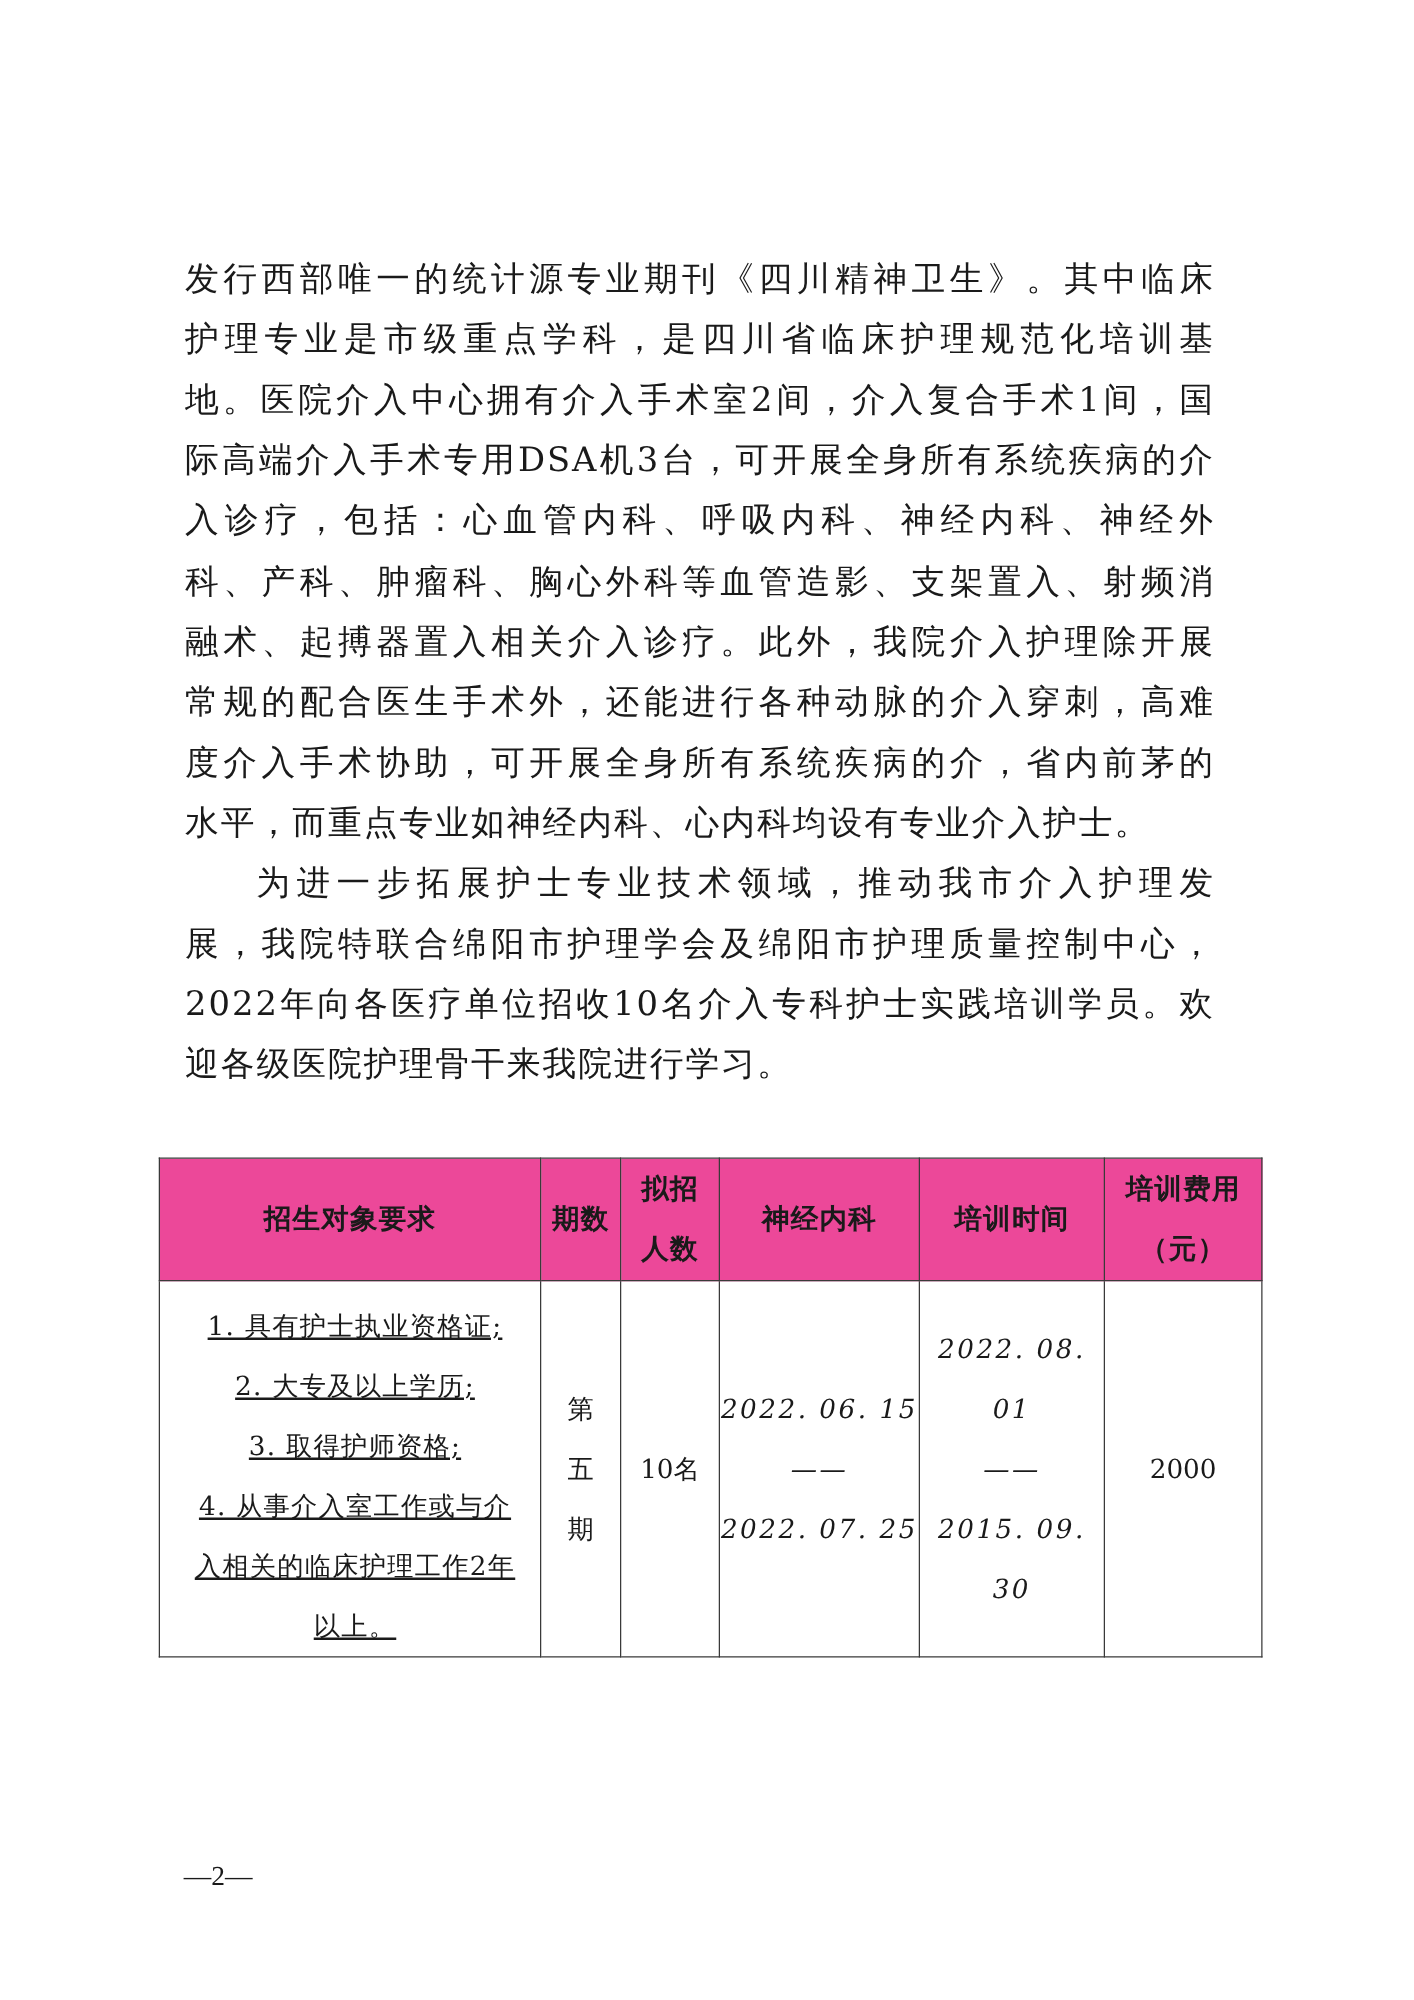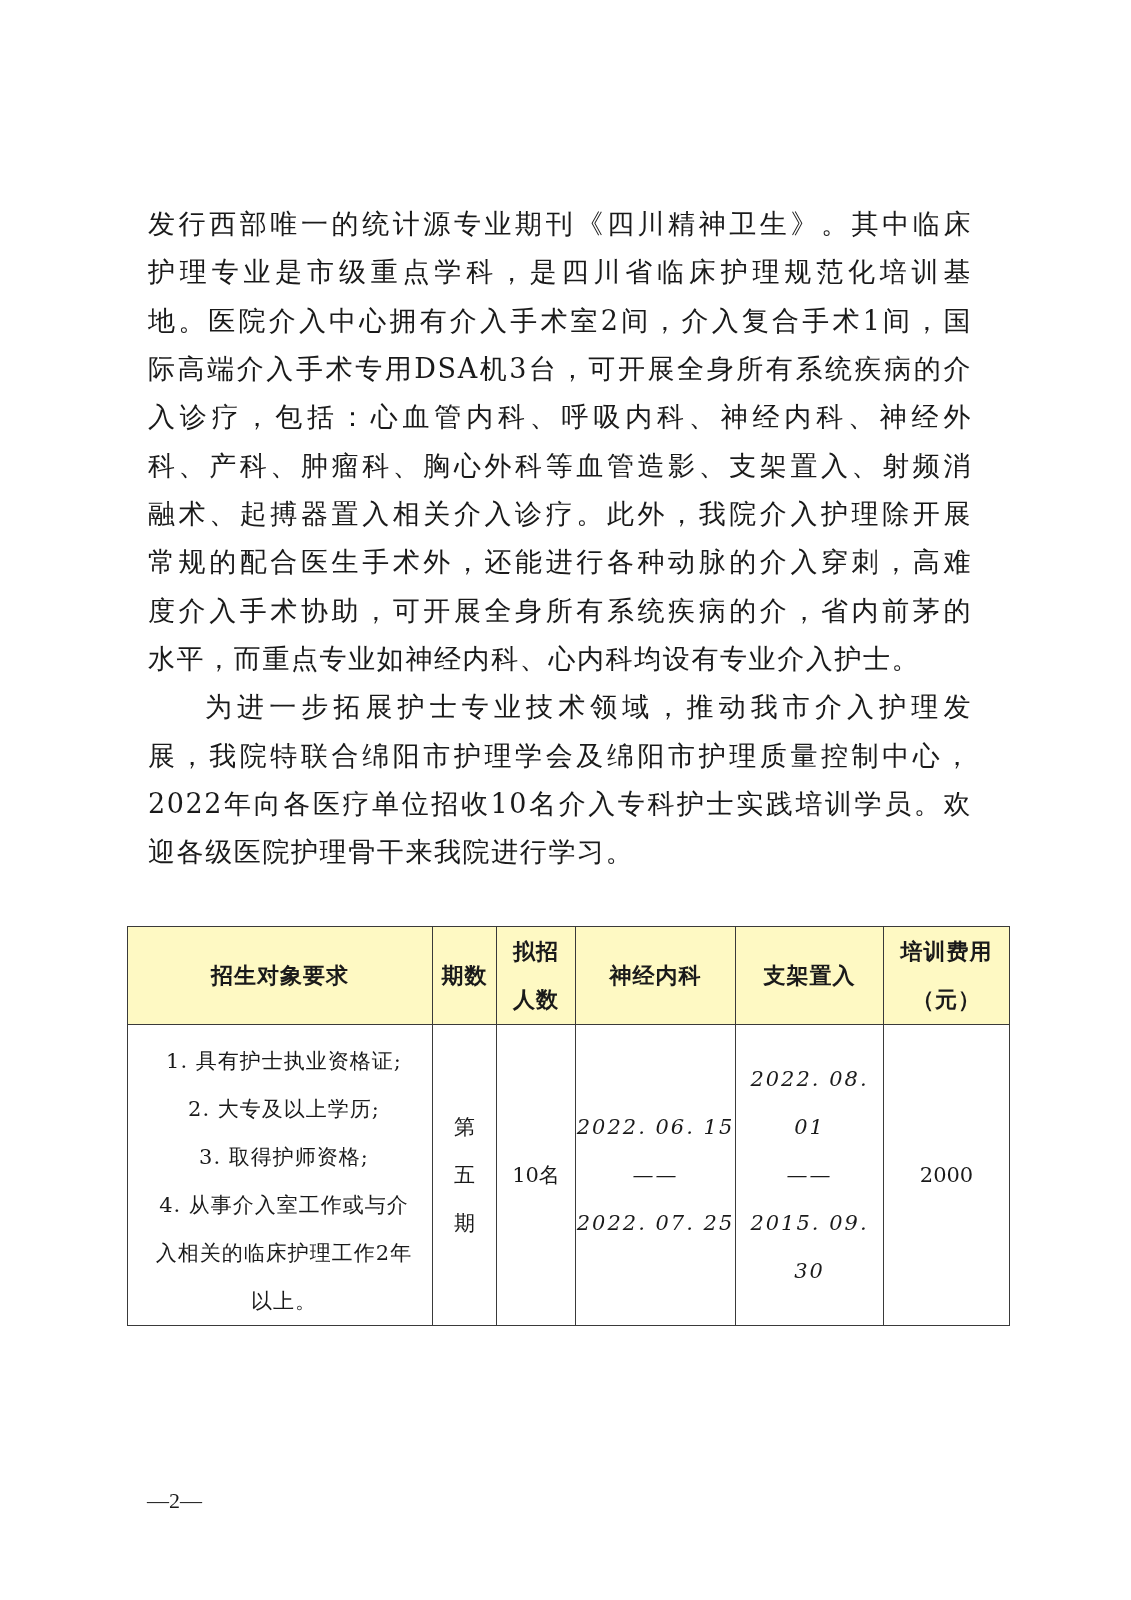--- a/index.html
+++ b/index.html
@@ -9,25 +9,25 @@
   .para-line { position: absolute; left: 148px; width: 824px; font-size: 27px;
                line-height: 32px; white-space: nowrap; letter-spacing: 1.6px;
                text-align: justify; text-align-last: justify; }
   .para-line.last { text-align-last: left; }
   .heading { position: absolute; left: 205px; top: 888px; font-size: 28px; font-weight: bold;
              font-family: "DejaVu Sans", "Liberation Sans", sans-serif; letter-spacing: 1px; }
   table.recruit { position: absolute; left: 127px; top: 926px; border-collapse: collapse;
                   font-size: 23px; }
   table.recruit th, table.recruit td { border: 1.5px solid #3a3a3a; padding: 0; text-align: center;
                   vertical-align: middle; }
-  table.recruit th { background: #fef9c3; font-weight: bold; font-family: "DejaVu Sans", "Liberation Sans", sans-serif;
+  table.recruit th { background: #ec4899; font-weight: bold; font-family: "DejaVu Sans", "Liberation Sans", sans-serif;
                      font-size: 22px; line-height: 46px; letter-spacing: 1px; }
   table.recruit td { font-size: 21px; line-height: 48px; }
   .req-cell { text-align: left; padding-left: 8px !important; vertical-align: top !important;
-              padding-top: 12px !important; }
+              padding-top: 12px !important; text-decoration: underline; }
   .req-line { display: block; white-space: nowrap; letter-spacing: 1px; }
   .vert { display: block; line-height: 48px; }
   .date { display: block; letter-spacing: 2px; font-style: italic; }
   .page-num { position: absolute; left: 147px; top: 1488px; font-size: 22px;
               font-family: "Liberation Serif", serif; }
 </style>
 </head>
 <body>
 
 <div class="page">
@@ -56,21 +56,21 @@
   <table class="recruit">
     <thead>
       <tr style="height:98px">
         <th style="width:304px">招生对象要求</th>
         <th style="width:63px">期数</th>
         <th style="width:78px">
           <span class="vert">拟招</span>
           <span class="vert">人数</span>
         </th>
         <th style="width:159px">神经内科</th>
-        <th style="width:147px">支架置入</th>
+        <th style="width:147px">培训时间</th>
         <th style="width:125px">
           <span class="vert">培训费用</span>
           <span class="vert">（元）</span>
         </th>
       </tr>
     </thead>
     <tbody>
       <tr style="height:289px">
         <td class="req-cell">
           <span class="req-line">1. 具有护士执业资格证;</span>

